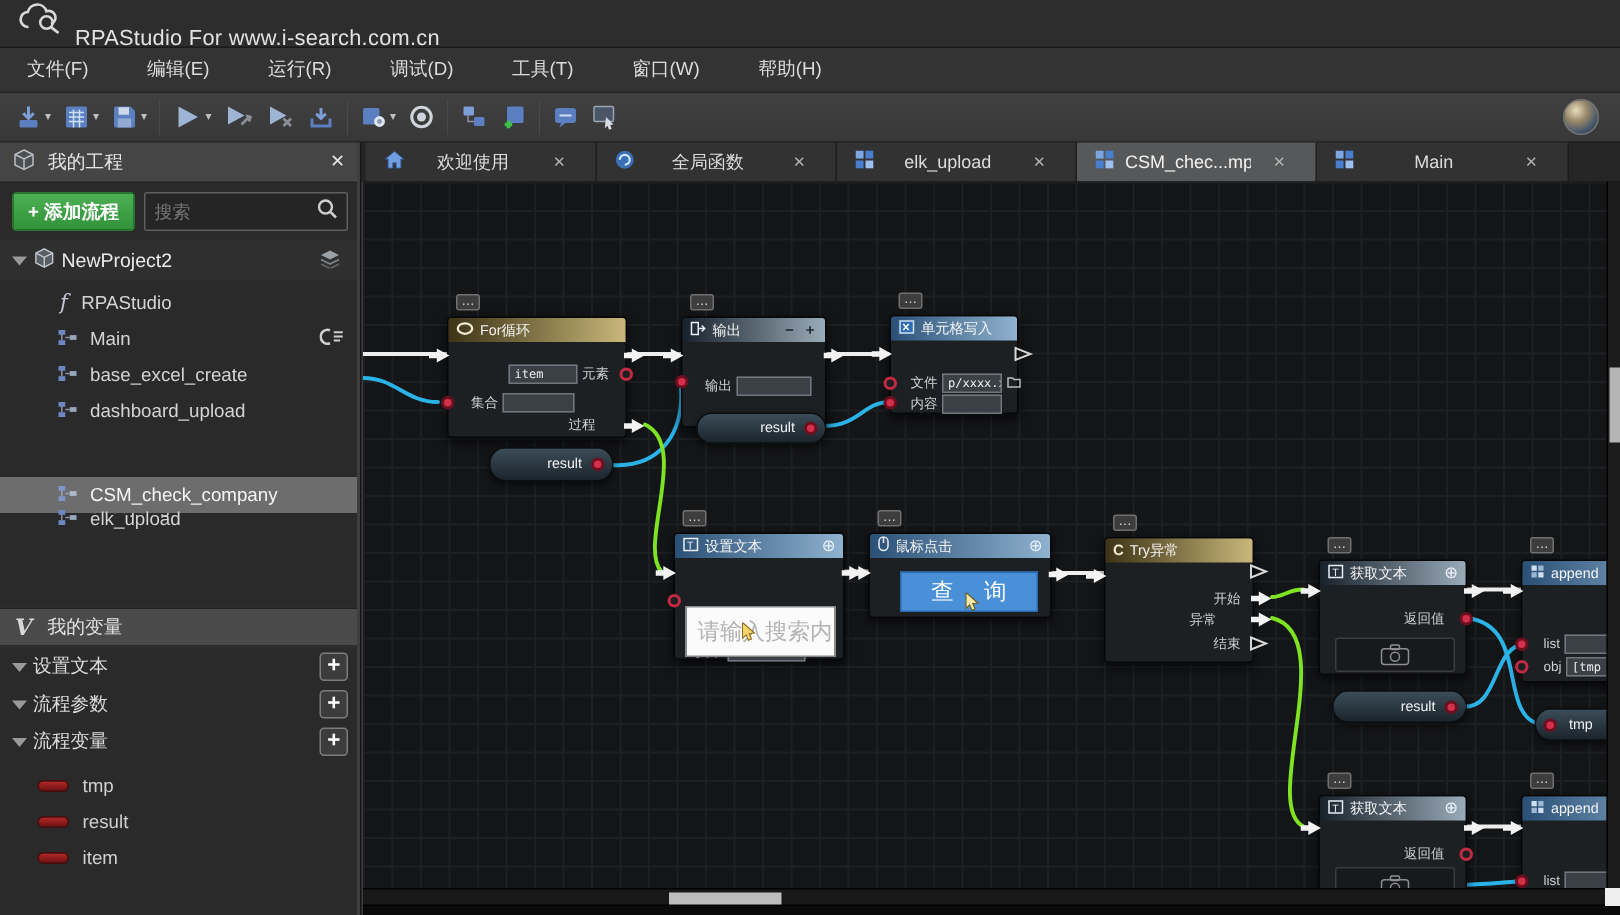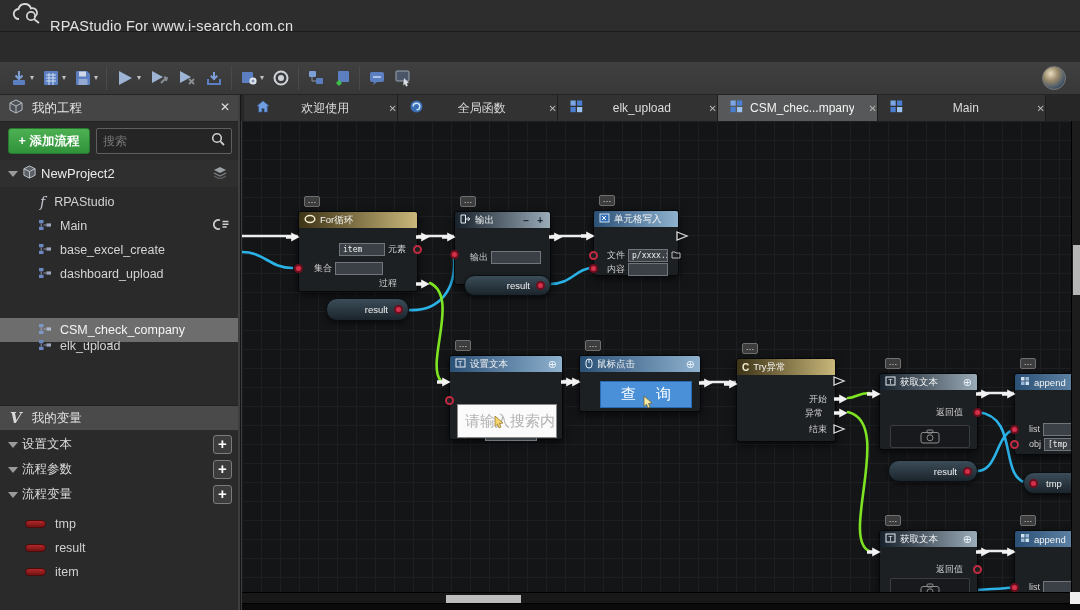--- a/index.html
+++ b/index.html
@@ -47,21 +47,21 @@
   .vicon{font-family:"DejaVu Serif",serif;font-style:italic;font-weight:bold;color:#d8d8d8;font-size:15px;}
   .vsec{position:absolute;left:0;width:238px;height:25px;display:flex;align-items:center;font-size:12.5px;color:#dcdcdc;}
   .plus{position:absolute;right:6px;width:19px;height:19px;background:#3c3c3c;border:1px solid #7c7c7c;border-radius:3px;
         color:#fff;font-size:15px;font-weight:bold;line-height:16px;text-align:center;}
   .vvar{position:absolute;left:0;width:238px;height:24px;display:flex;align-items:center;font-size:12.5px;color:#cfcfcf;}
   .redpill{width:21px;height:8px;border-radius:4px;background:linear-gradient(#b22828,#701212);border:1px solid #4c0c0c;
            margin:0 9px 0 25px;}
   
   .workarea{position:absolute;left:241px;top:95px;width:839px;height:515px;background:#141517;}
   .tabbar{position:absolute;left:0;top:0;width:839px;height:26px;background:#262626;display:flex;padding-left:3px;}
-  .tab{height:26px;display:flex;align-items:center;gap:7px;padding:0 0 0 12px;background:#323232;
+  .tab{height:26px;display:flex;align-items:center;gap:7px;padding:0 20px 0 12px;background:#323232;
        border-right:1px solid #1d1d1d;font-size:12px;color:#dcdcdc;}
   .tab.active{background:#575859;color:#f2f2f2;}
   .tab .x{font-size:10px;color:#b5b5b5;margin-left:8px;}
   .tab .lbl{max-width:118px;overflow:hidden;white-space:nowrap;}
   
   .canvas{position:absolute;left:0;top:26px;width:839px;height:489px;overflow:hidden;background:#141517;
           background-image:linear-gradient(#1d1f22 1px,transparent 1px),linear-gradient(90deg,#1d1f22 1px,transparent 1px);
           background-size:19px 19px;border-left:1px solid #3a3a3a;}
   .wires{position:absolute;left:0;top:0;}
   .node{position:absolute;background:#1d2023;border:1px solid #060708;border-radius:3px;
@@ -113,20 +113,29 @@
     <span>
       <svg width="32" height="22" viewBox="0 0 32 22">
           <path d="M9 16a5 5 0 01-.5-10A6.5 6.5 0 0121 5.5 4.5 4.5 0 0124 14" fill="none" stroke="#d8d8d8" stroke-width="1.8"></path>
           <circle cx="21" cy="13" r="4.2" fill="none" stroke="#d8d8d8" stroke-width="1.7"></circle>
           <path d="M24.2 16.2 29 20" stroke="#d8d8d8" stroke-width="1.9"></path>
         </svg>
     </span>
     <span class="title">RPAStudio For www.i-search.com.cn</span>
   </div>
 
+  <div class="menubar">
+    <span class="menu-item">文件(F)</span>
+    <span class="menu-item">编辑(E)</span>
+    <span class="menu-item">运行(R)</span>
+    <span class="menu-item">调试(D)</span>
+    <span class="menu-item">工具(T)</span>
+    <span class="menu-item">窗口(W)</span>
+    <span class="menu-item">帮助(H)</span>
+  </div>
 
   <div class="toolbar">
     <span class="tbtn">
       <svg width="18" height="18" viewBox="0 0 18 18">
           <path d="M9 2v7M5.5 6.5 9 10l3.5-3.5" stroke="#7d9fd8" stroke-width="2" fill="none"></path>
           <rect x="3" y="11" width="12" height="5" rx="1" fill="#5b7fc0"></rect>
         </svg>
       <span class="caret">▾</span>
       </span>
     <span class="tbtn">
@@ -592,21 +601,21 @@
             </svg></span>
         <span class="pa" style="right:-11px;top:17px;"><svg width="14" height="10">
               <path d="M2 1 12 5 2 9z" fill="none" stroke="#d8d8d8" stroke-width="1.3"></path>
             </svg></span>
         <div class="nrow" style="right:8px;top:33px;text-align:right;">
             <span>开始</span>
           </div>
         <span class="pa" style="right:-13px;top:35px;"><svg width="14" height="10">
               <path d="M0 3.2h5.2V.4L13.6 5 5.2 9.6V6.8H0z" fill="#f2f2f2"></path>
             </svg></span>
-        <div class="nrow" style="right:12px;top:47px;align-items:flex-end;">
+        <div class="nrow" style="right:24px;top:47px;align-items:flex-end;">
             <span>异常</span>
           </div>
         <span class="pa" style="right:-13px;top:49px;"><svg width="14" height="10">
               <path d="M0 3.2h5.2V.4L13.6 5 5.2 9.6V6.8H0z" fill="#f2f2f2"></path>
             </svg></span>
         <div class="nrow" style="right:8px;top:63px;">
             <span>结束</span>
           </div>
         <span class="pa" style="right:-11px;top:65px;"><svg width="14" height="10">
               <path d="M2 1 12 5 2 9z" fill="none" stroke="#d8d8d8" stroke-width="1.3"></path>

